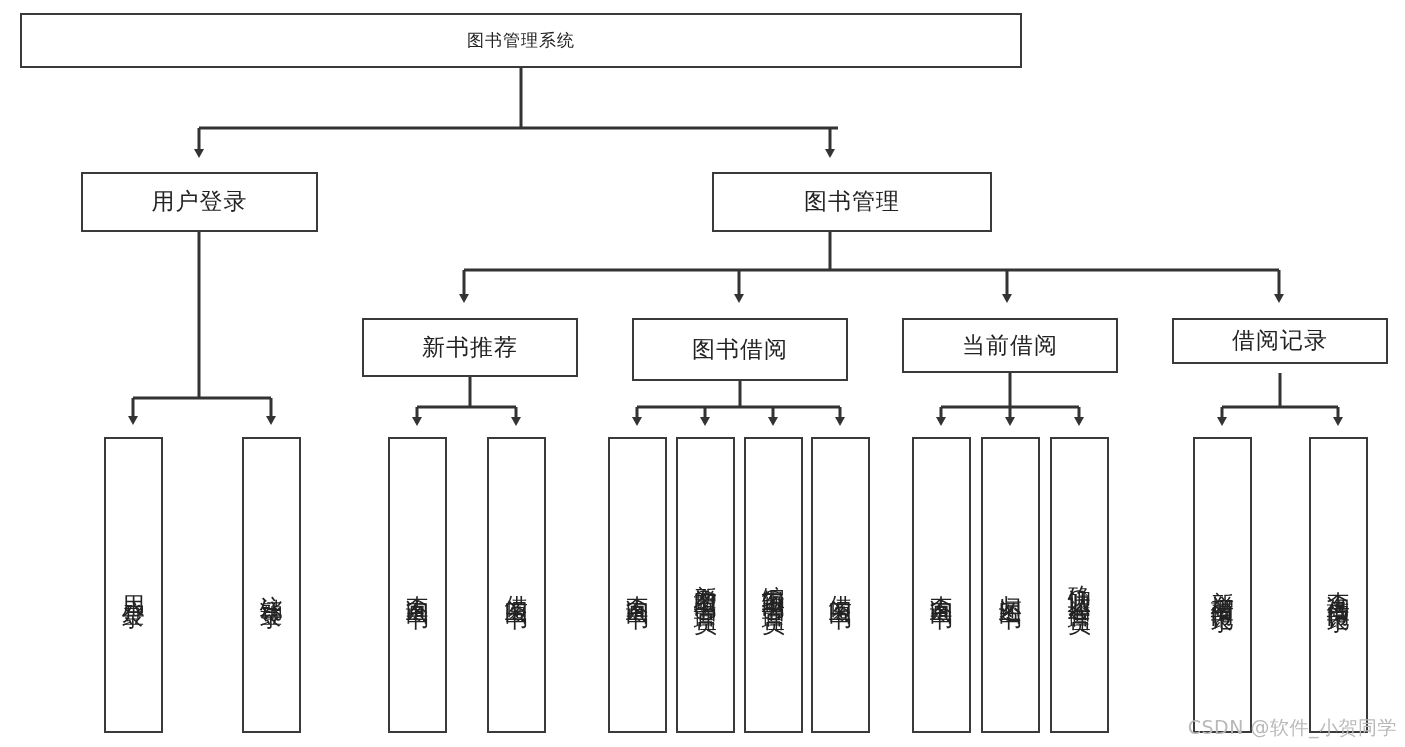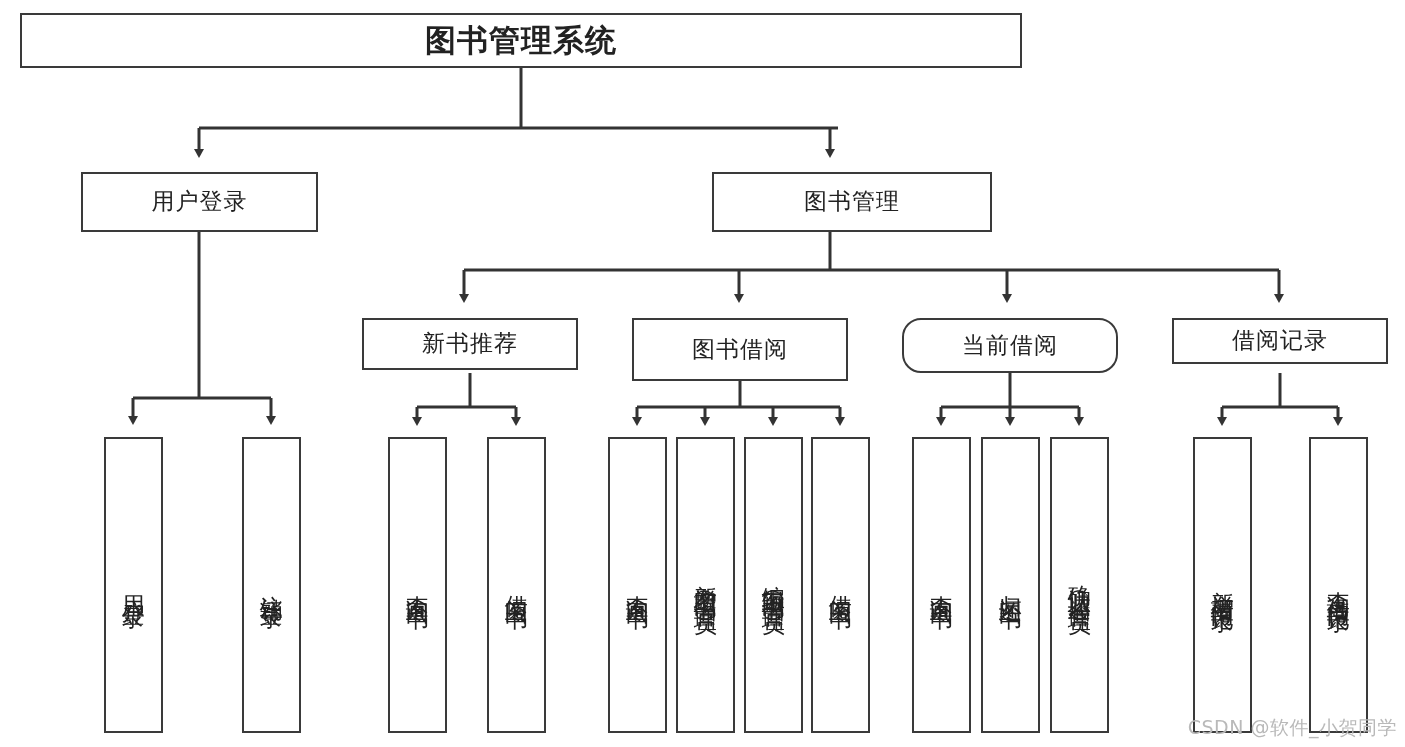--- a/index.html
+++ b/index.html
@@ -30,21 +30,21 @@
     justify-content: center;
     color: #222222;
     z-index: 2;
   }
   .node-h {
     font-size: 23px;
     letter-spacing: 1px;
     line-height: 1.1;
     white-space: nowrap;
   }
-  .node-root { font-size: 31px; font-weight: bold; }
+  .node-root { font-size: 17px; }
   .node-v {
     writing-mode: vertical-rl;
     text-orientation: upright;
     font-size: 23px;
     letter-spacing: 4px;
     line-height: 1.15;
     align-items: center;
     justify-content: center;
     padding: 6px 0;
     text-align: center;
@@ -126,27 +126,27 @@
     <span>图书管理系统</span>
   </div>
 
   <div class="node node-h" style="left:81px;top:172px;width:237px;height:60px;">
     <span>用户登录</span>
   </div>
   <div class="node node-h" style="left:712px;top:172px;width:280px;height:60px;">
     <span>图书管理</span>
   </div>
 
-  <div class="node node-h" style="left:362px;top:318px;width:216px;height:52px;">
+  <div class="node node-h" style="left:362px;top:318px;width:216px;height:59px;">
     <span>新书推荐</span>
   </div>
   <div class="node node-h" style="left:632px;top:318px;width:216px;height:63px;">
     <span>图书借阅</span>
   </div>
-  <div class="node node-h" style="left:902px;top:318px;width:216px;height:55px;border-radius:19px;">
+  <div class="node node-h" style="left:902px;top:318px;width:216px;height:55px;">
     <span>当前借阅</span>
   </div>
   <div class="node node-h" style="left:1172px;top:318px;width:216px;height:46px;">
     <span>借阅记录</span>
   </div>
 
   <div class="node node-v" style="left:104px;top:437px;width:59px;height:296px;">
     <span>用户登录</span>
   </div>
   <div class="node node-v" style="left:242px;top:437px;width:59px;height:296px;">

